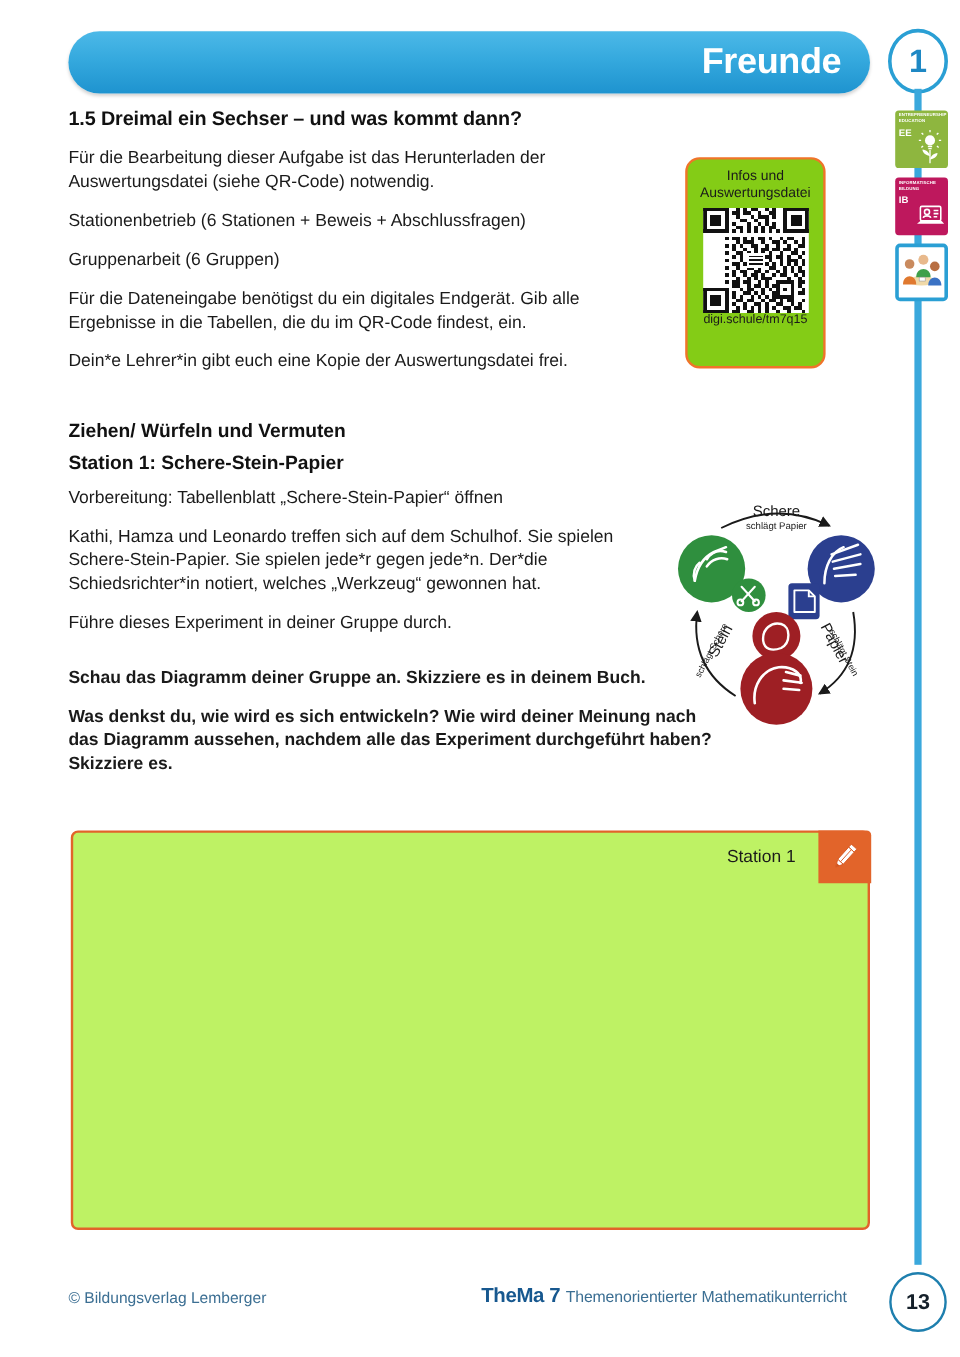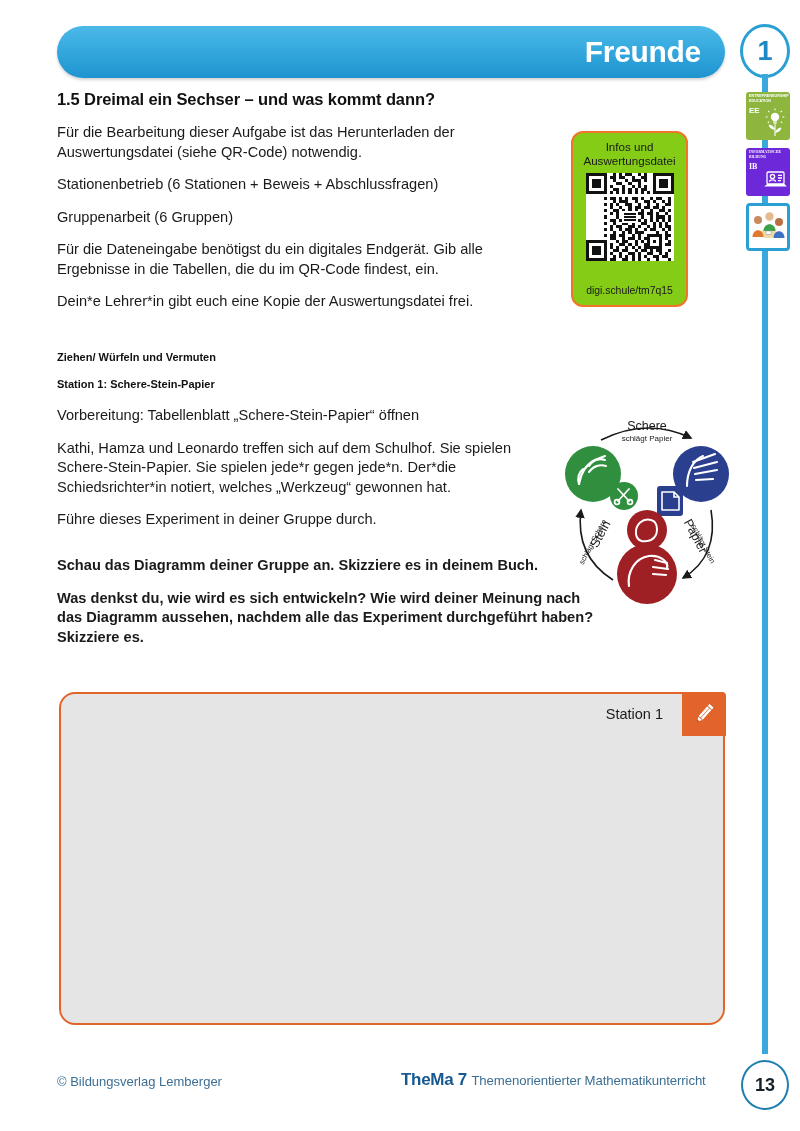--- a/index.html
+++ b/index.html
@@ -80,22 +80,21 @@
     overflow: hidden;
   }
   .badge-ee {
     top: 92px;
     height: 48px;
     background: #8eb63f;
   }
   .badge-ib {
     top: 148px;
     height: 48px;
-    background: #6d28d9;
-    font-family: Liberation Serif, serif;
+    background: #be185d;
   }
   .badge-group {
     top: 203px;
     height: 48px;
     background: #ffffff;
     border: 3px solid #2a9fd4;
     border-radius: 4px;
   }
   .badge-caption {
     position: absolute;
@@ -152,21 +151,21 @@
     font-size: 14.6px;
     line-height: 19.5px;
     color: #1a1a1a;
   }
   p.para b { font-weight: normal; }
 
   .section-head {
     position: absolute;
     left: 57px;
     width: 500px;
-    font-size: 11px;
+    font-size: 16px;
     font-weight: bold;
     color: #111;
   }
   .sh-1 { top: 351px; }
   .sh-2 { top: 378px; }
 
   .content2 {
     position: absolute;
     left: 57px;
     top: 406px;
@@ -200,21 +199,21 @@
     line-height: 14px;
     color: #1a1a1a;
   }
   .qr-img {
     margin: 5px auto 0 auto;
     width: 88px;
     height: 88px;
     display: block;
   }
   .qr-url {
-    margin-top: 24px;
+    margin-top: 0;
     font-size: 10.4px;
     color: #1a1a1a;
   }
 
   
   .rps {
     position: absolute;
     left: 543px;
     top: 414px;
     width: 208px;
@@ -222,23 +221,23 @@
   }
 
   
   .answer-box {
     position: absolute;
     left: 59px;
     top: 692px;
     width: 666px;
     height: 333px;
     border: 2.5px solid #e2642a;
-    border-radius: 16px;
+    border-radius: 6px;
     box-sizing: border-box;
-    background: #e5e5e5;
+    background: #bef264;
   }
   .answer-label {
     position: absolute;
     right: 60px;
     top: 12px;
     font-size: 14.5px;
     color: #1a1a1a;
   }
   .pencil-tab {
     position: absolute;

